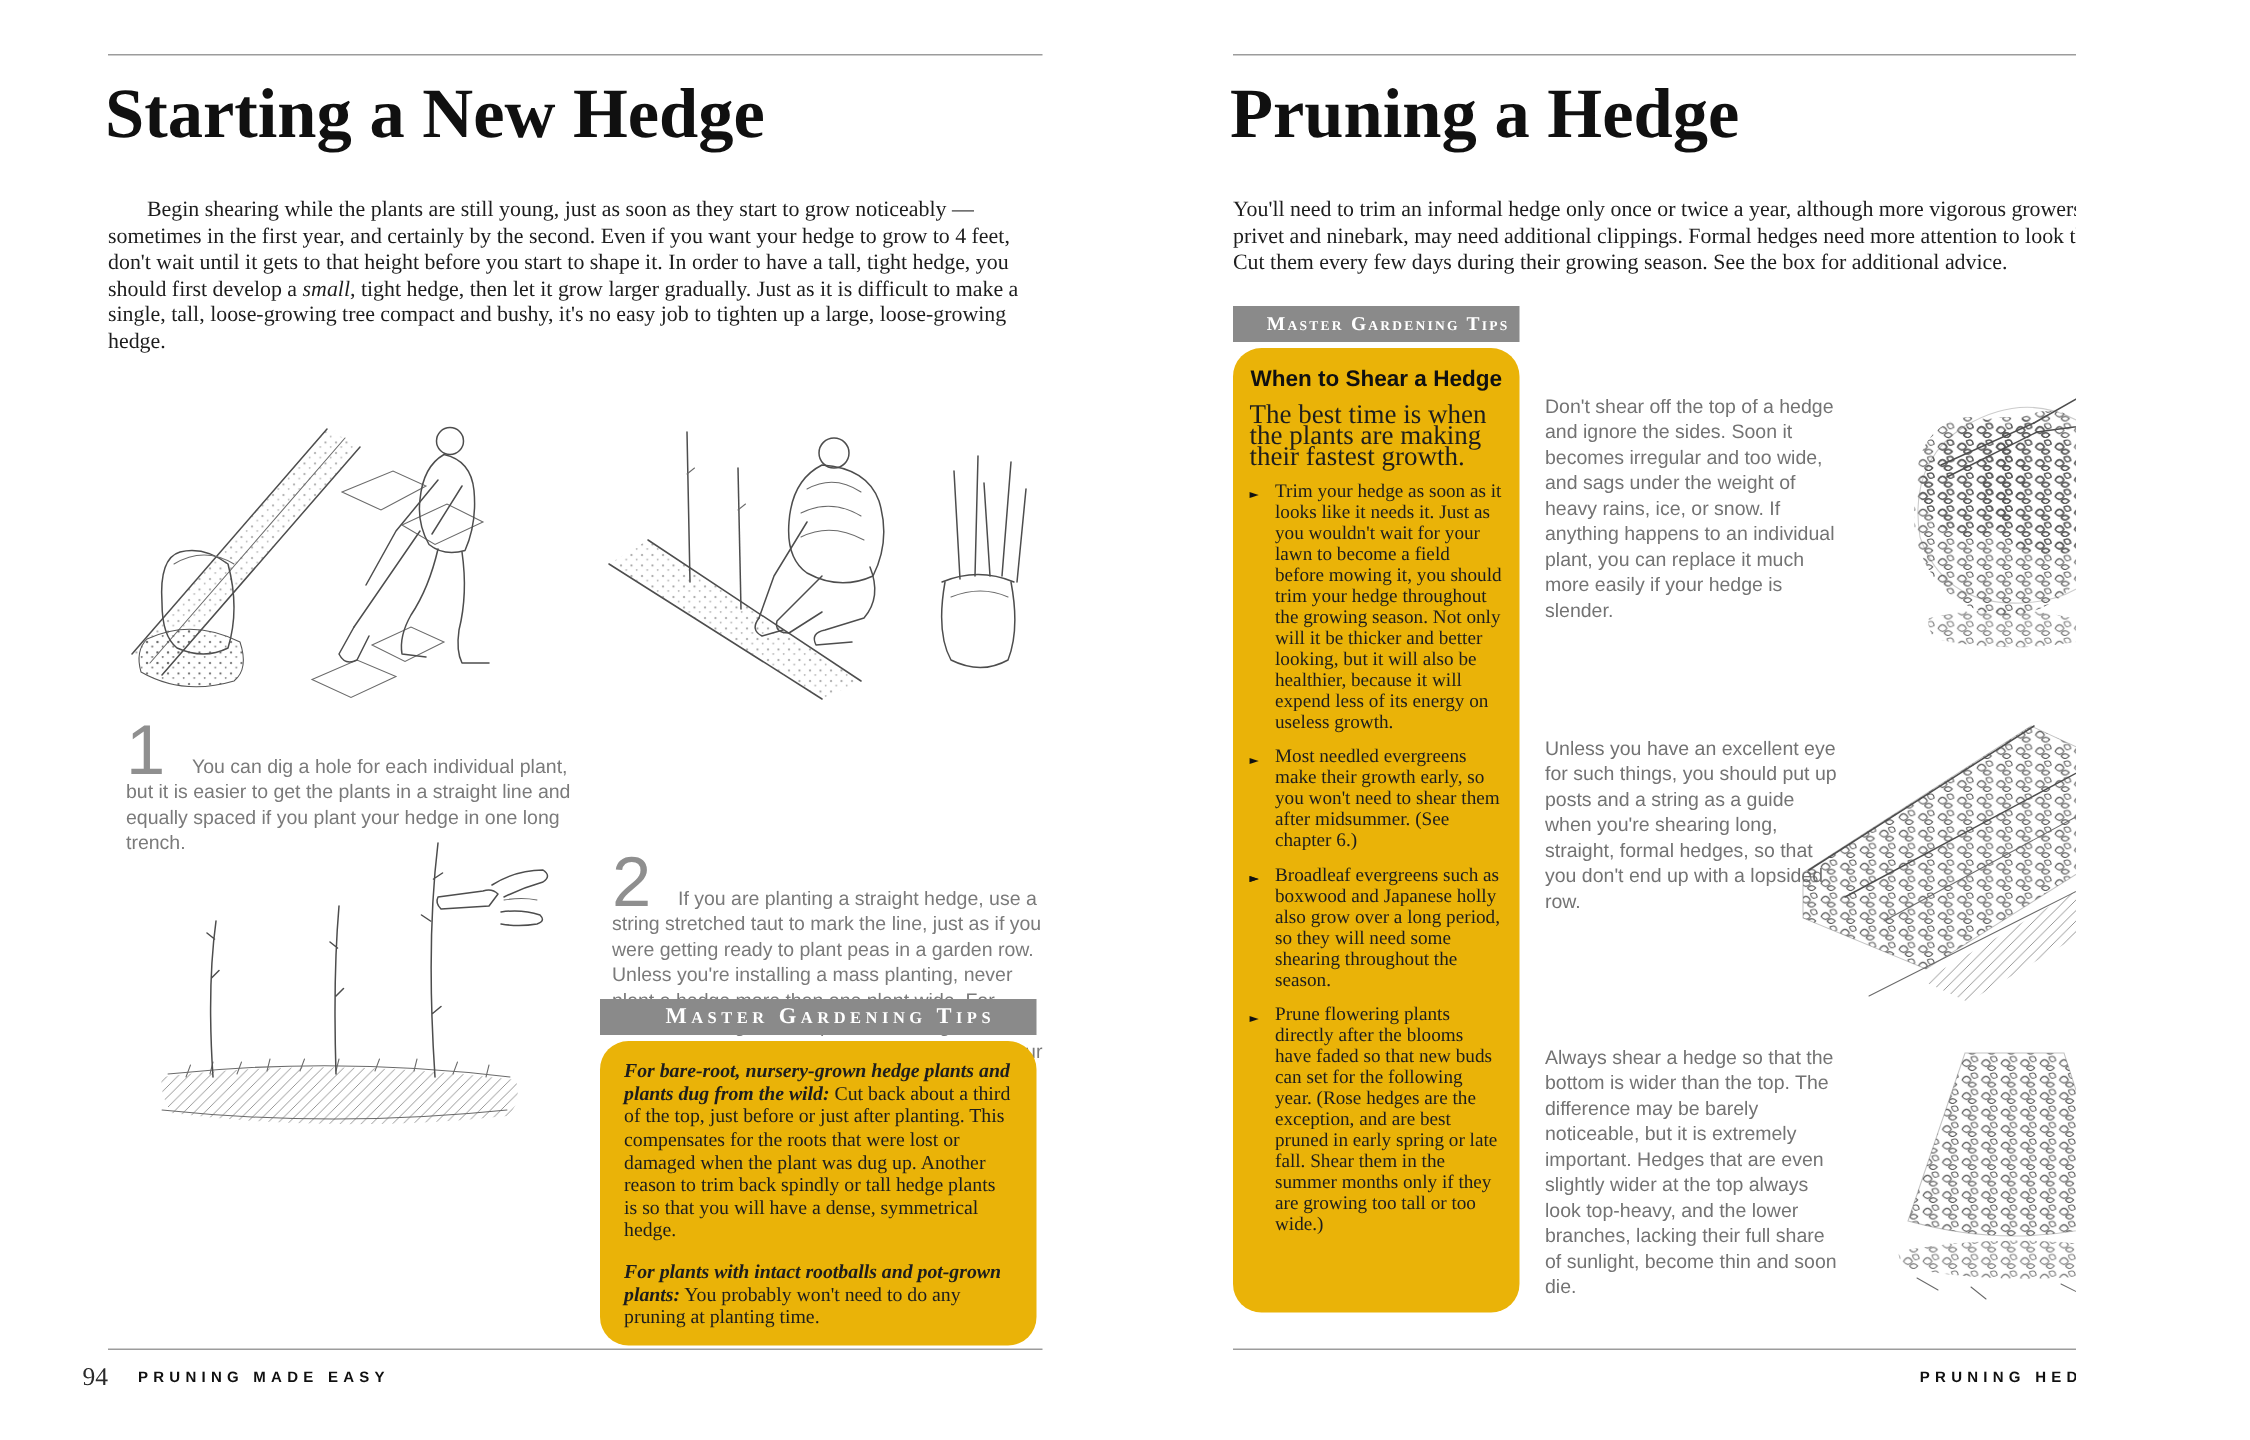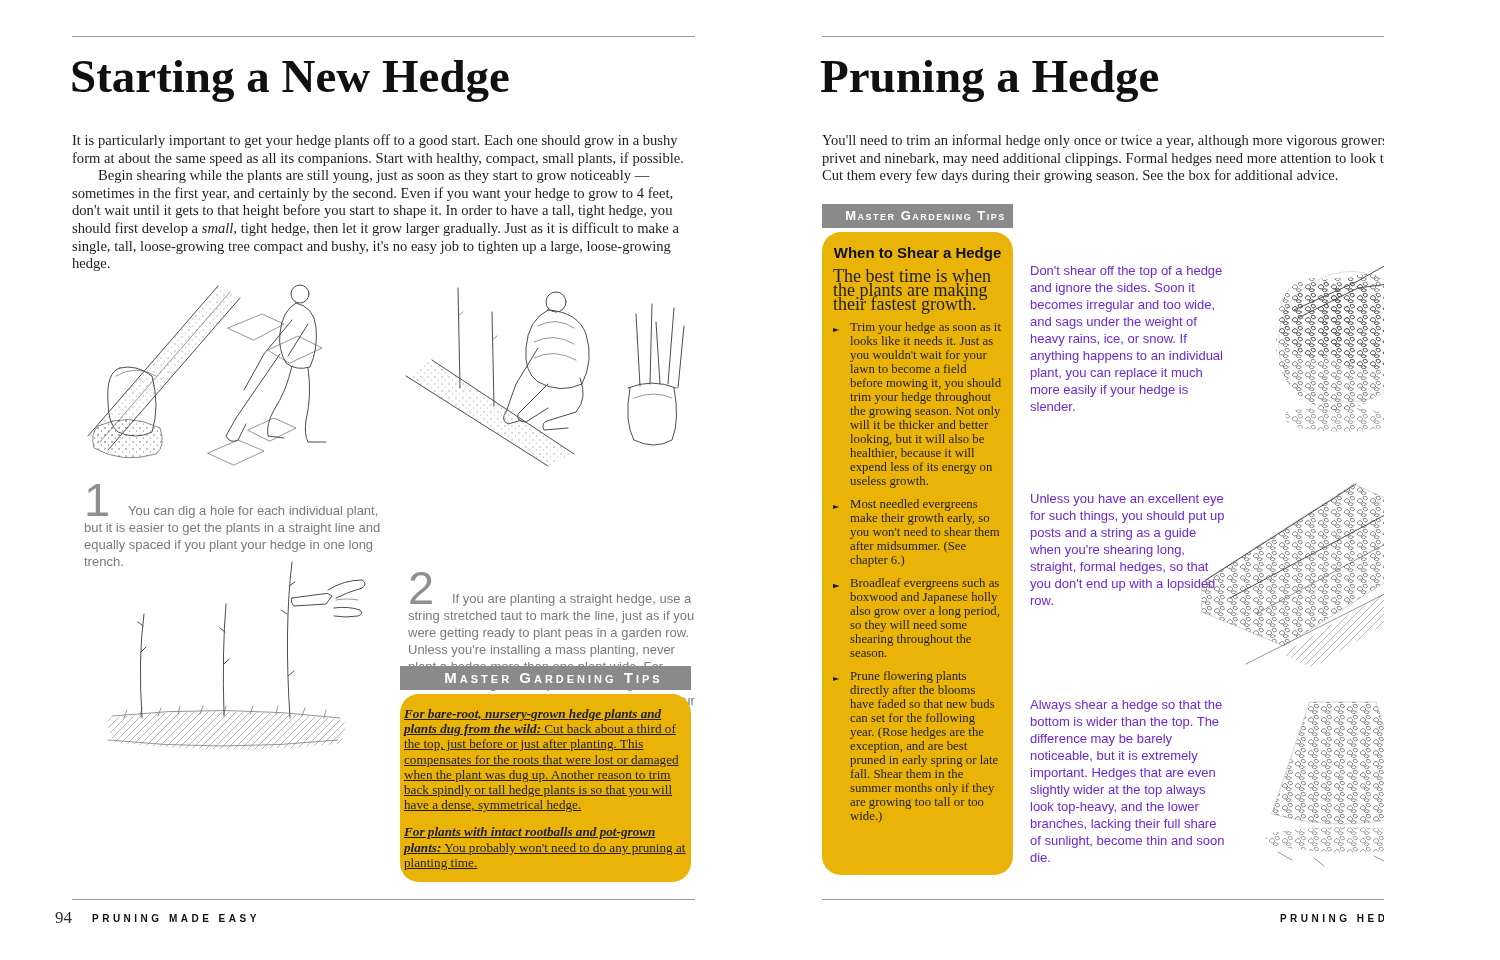--- a/index.html
+++ b/index.html
@@ -6,24 +6,24 @@
   .spread{position:relative;width:1384px;height:960px;background:#fff;font-family:"Liberation Serif",serif;color:#1c1c1c;overflow:hidden;}
   .abs{position:absolute;}
   .rule{height:1px;background:#9c9c9c;}
   .title{font-family:"Liberation Serif",serif;font-weight:700;font-size:47px;line-height:1.05;color:#101010;letter-spacing:0px;white-space:nowrap;}
   .body-serif{font-size:14.6px;line-height:17.6px;color:#1d1d1d;}
   .body-serif p{margin:0;}
   .p-indent{text-indent:26px;}
   .step{position:relative;}
   .step-num{position:absolute;left:0;top:0;font-family:"Liberation Sans",sans-serif;font-size:47px;line-height:1;color:#8f8f8f;}
   .step-text{font-family:"Liberation Sans",sans-serif;font-size:13px;line-height:17px;color:#7a7a7a;padding-top:26px;text-indent:44px;}
-  .caption{font-family:"Liberation Sans",sans-serif;font-size:13px;line-height:17px;color:#6d28d9;}
-  .tips-bar{background:#8a8a8a;color:#ffffff;font-family:Liberation Sans, sans-serif;font-weight:700;font-variant:small-caps;letter-spacing:3px;text-align:center;font-size:15px;height:24px;line-height:24px;overflow:hidden;padding-left:16px;}
+  .caption{font-family:"Liberation Sans",sans-serif;font-size:13px;line-height:17px;color:#737373;}
+  .tips-bar{background:#8a8a8a;color:#ffffff;font-family:Liberation Serif, serif;font-weight:700;font-variant:small-caps;letter-spacing:3px;text-align:center;font-size:15px;height:24px;line-height:24px;overflow:hidden;padding-left:16px;}
   .tips-body{background:#eab308;margin-top:4px;box-sizing:border-box;border-radius:19px;}
-  .tips-body-left{padding:12px 4px 10px;text-decoration:underline;}
+  .tips-body-left{padding:12px 16px 10px;}
   .tips-p{font-size:13.2px;line-height:15.2px;margin:0 0 12px;color:#1d1d1d;}
   .tips-lead{font-weight:700;font-style:italic;}
   .tips-body-right{padding:10px 11px 8px;height:643px;overflow:hidden;}
   .tips-subhead{font-family:"Liberation Sans",sans-serif;font-weight:700;font-size:15px;color:#101010;text-align:center;margin:2px 0 8px;}
   .tips-intro{font-size:18px;line-height:14px;margin:0 0 9px;color:#1d1d1d;}
   .bullets{list-style:none;margin:0;padding:0;}
   .bullets li{position:relative;padding-left:17px;margin:0 0 9px;font-size:12.8px;line-height:14px;color:#1d1d1d;}
   .bullet-marker{position:absolute;left:0;top:2.5px;font-size:8px;color:#111;font-family:"DejaVu Sans",sans-serif;}
   .footer-num{font-family:"Liberation Serif",serif;font-size:17px;color:#2a2a2a;}
   .footer-label{font-family:"Liberation Sans",sans-serif;font-weight:700;font-size:10px;letter-spacing:3.5px;color:#101010;text-transform:uppercase;white-space:nowrap;}
@@ -33,21 +33,20 @@
 </head>
 <body>
 
 <div class="spread">
 
   <div class="abs rule" style="left:72px;top:36px;width:623px;"></div>
 
   <div class="abs title" style="left:70px;top:52px;">Starting a New Hedge</div>
 
   <div class="abs body-serif" style="left:72px;top:132px;width:626px;">
-    <p>It is particularly important to get your hedge plants off to a good start. Each one should grow in a bushy form at about the same speed as all its companions. Start with healthy, compact, small plants, if possible.</p>
     <p class="p-indent"><span>Begin shearing while the plants are still young, just as soon as they start to grow noticeably — sometimes in the first year, and certainly by the second. Even if you want your hedge to grow to 4 feet, don't wait until it gets to that height before you start to shape it. In order to have a tall, tight hedge, you should first develop a </span><i>small,</i><span> tight hedge, then let it grow larger gradually. Just as it is difficult to make a single, tall, loose-growing tree compact and bushy, it's no easy job to tighten up a large, loose-growing hedge.</span></p>
   </div>
 
   <svg class="abs" style="left:68px;top:258px;" width="330" height="212" viewBox="0 0 330 212">
     <defs>
       <pattern id="leaves" width="13" height="11" patternUnits="userSpaceOnUse">
         <path d="M2 6 q3 -5 6 0 q-3 4 -6 0 Z" fill="none" stroke="#555" stroke-width="0.7"></path>
         <path d="M8 2 q4 -2 4.5 2 q-3.5 2.5 -4.5 -2 Z" fill="none" stroke="#555" stroke-width="0.7"></path>
         <path d="M6 9 q3 -3 5.5 0 q-3 3.5 -5.5 0" fill="none" stroke="#555" stroke-width="0.7"></path>
       </pattern>

